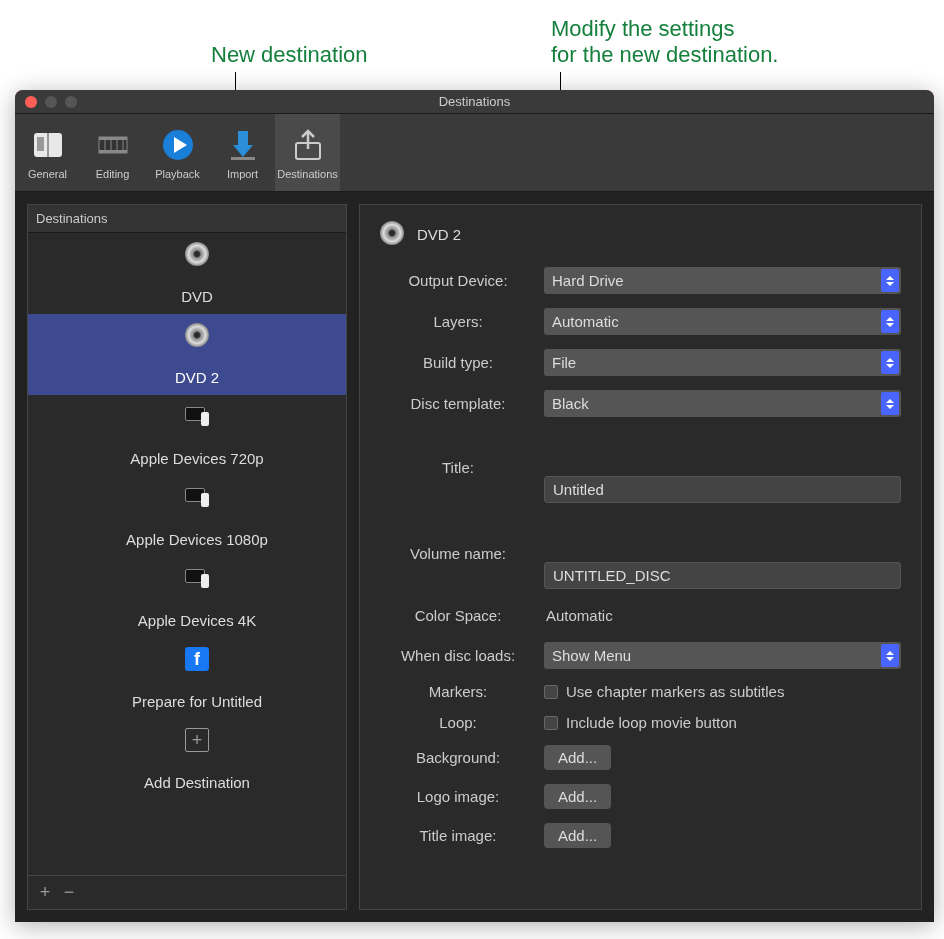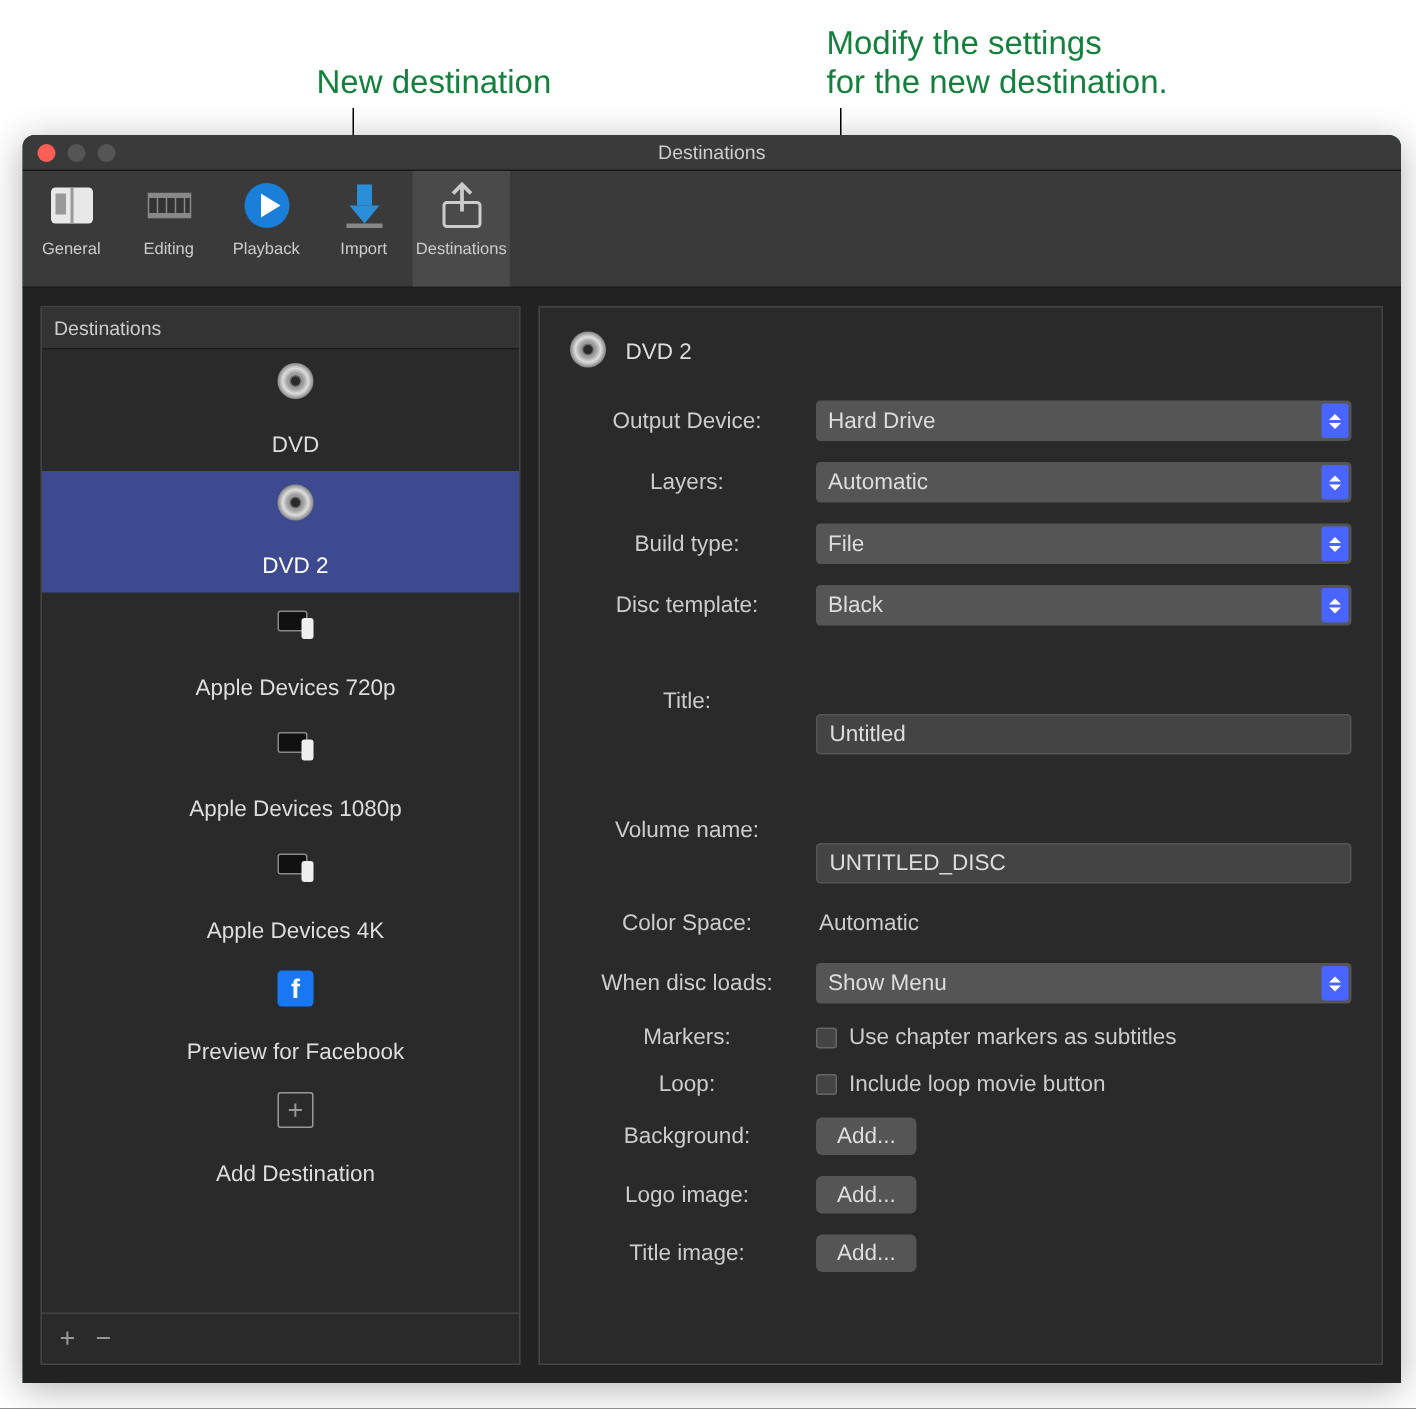--- a/index.html
+++ b/index.html
@@ -24,21 +24,21 @@
   position: absolute;
   background: #000;
   width: 1px;
 }
 .window {
   position: absolute;
   top: 90px;
   left: 15px;
   width: 919px;
   height: 832px;
-  background: #14532d;
+  background: #ec4899;
   border-radius: 8px 8px 0 0;
   overflow: hidden;
   box-shadow: 0 4px 24px rgba(0,0,0,0.3);
 }
 .titlebar {
   height: 24px;
   background: #3a3a3a;
   display: flex;
   align-items: center;
   position: relative;
@@ -69,20 +69,21 @@
   background: #3a3a3a;
   display: flex;
   align-items: center;
   border-bottom: 1px solid #1a1a1a;
   padding: 0 0px;
 }
 .toolbar-item {
   display: flex;
   flex-direction: column;
   align-items: center;
+  justify-content: center;
   padding: 4px 6px;
   cursor: pointer;
   height: 100%;
   width: 65px;
 }
 .toolbar-item.selected {
   background: #4a4a4a;
 }
 .toolbar-icon {
   width: 38px;
@@ -502,21 +503,21 @@
                 <div class="monitor"></div>
                 <div class="phone"></div>
               </div>
             </div>
           <span>Apple Devices 4K</span>
         </div>
         <div class="sidebar-item">
           <div class="sidebar-item-icon">
               <div class="fb-icon">f</div>
             </div>
-          <span>Preview for Facebook</span>
+          <span>Prepare for Untitled</span>
         </div>
         <div class="sidebar-item">
           <div class="sidebar-item-icon">
               <div class="plus-box">+</div>
             </div>
           <span>Add Destination</span>
         </div>
       </div>
       <div class="sidebar-footer">
         <div class="footer-btn">+</div>

